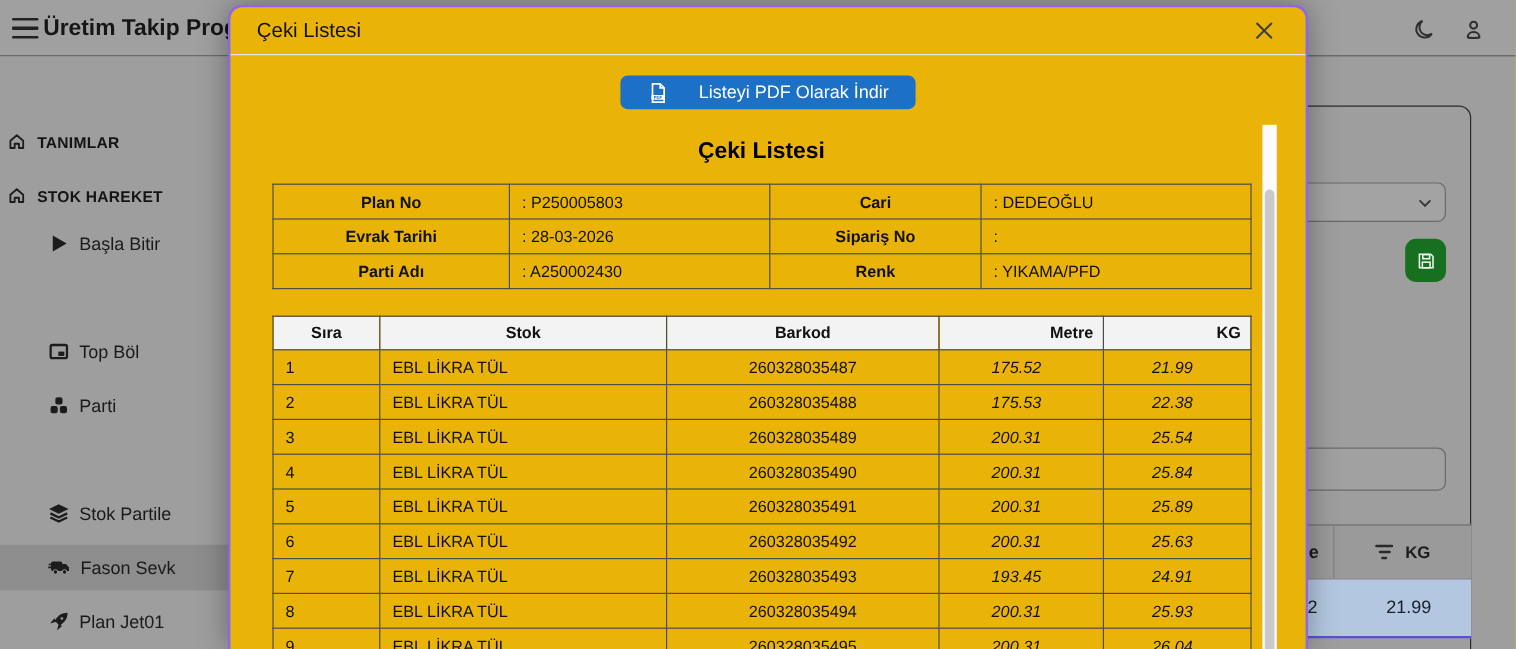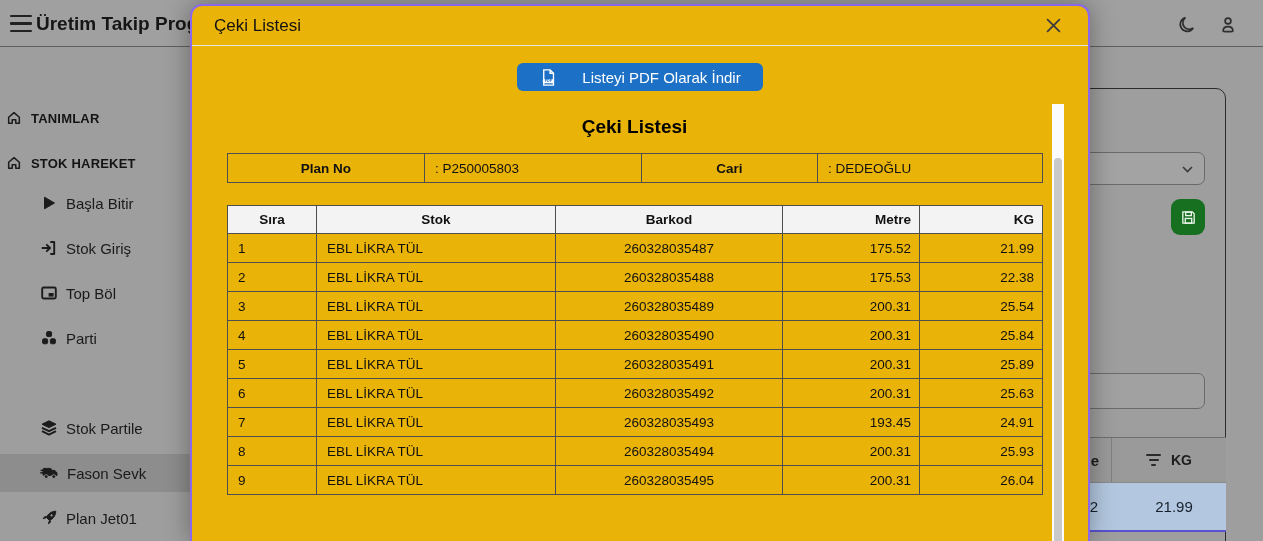--- a/index.html
+++ b/index.html
@@ -62,21 +62,21 @@
   td, th { border:1px solid #4e4e4e; height:29px; overflow:hidden; white-space:nowrap; }
   .info-table { margin-top:15px; }
   .info-table th { font-weight:700; text-align:center; }
   .info-table td { text-align:left; padding-left:10px; }
 
   .list-table { margin-top:22px; }
   .list-table thead th { height:28px; background:#f3f3f3; font-weight:700; }
   .th-c { text-align:center; } .th-r { text-align:right; padding-right:8px; }
   .td-l { text-align:left; padding-left:10px; }
   .td-c { text-align:center; }
-  .td-r { text-align:right; padding-right:8px; }
+  .td-r { text-align:center; padding-right:8px;font-style:italic; }
 
   .scroll-track { position:absolute; left:860px; top:41px; width:12px; height:456px; background:#fbfbfb; }
   .scroll-thumb { position:absolute; left:862px; top:95px; width:8px; height:402px; background:#c9c9c9; border-radius:5px; cursor:pointer; }
 </style>
 </head>
 <body>
 
 <div class="app-header">
   <div class="hamburger">
       <span></span>
@@ -116,28 +116,20 @@
         <path d="M3 8.2 9 3l6 5.2V15h-4v-4H7v4H3z"></path>
       </svg>
     <span>STOK HAREKET</span>
   </div>
 
   <div class="side-item" style="top:137px">
     <svg width="18" height="18" viewBox="0 0 18 18">
         <path class="si" d="M4.5 3.2 14.5 9 4.5 14.8z"></path>
       </svg>
     <span>Başla Bitir</span>
-  </div>
-  <div class="side-item" style="top:182px">
-    <svg width="18" height="18" viewBox="0 0 18 18" fill="none" stroke="#1c1c1c" stroke-width="1.9" stroke-linecap="round" stroke-linejoin="round">
-        <path d="M11 3h3.2v12H11"></path>
-        <line x1="2.5" y1="9" x2="9.5" y2="9"></line>
-        <path d="M6.8 5.8 10 9l-3.2 3.2"></path>
-      </svg>
-    <span>Stok Giriş</span>
   </div>
   <div class="side-item" style="top:227px">
     <svg width="18" height="18" viewBox="0 0 18 18" fill="none" stroke="#1c1c1c" stroke-width="1.9">
         <rect x="2.2" y="3.5" width="13.6" height="11" rx="1.5"></rect>
         <rect x="8.6" y="9" width="5" height="3.6" fill="#1c1c1c" stroke="none"></rect>
       </svg>
     <span>Top Böl</span>
   </div>
   <div class="side-item" style="top:272px">
     <svg width="18" height="18" viewBox="0 0 18 18">
@@ -241,20 +233,32 @@
             <col style="width:217px">
             <col style="width:176px">
             <col style="width:225px">
           </colgroup>
         <tbody id="info-body">
             <tr>
               <th>Plan No</th>
               <td>: P250005803</td>
               <th>Cari</th>
               <td>: DEDEOĞLU</td>
+            </tr>
+            <tr>
+              <th>Evrak Tarihi</th>
+              <td>: 28-03-2026</td>
+              <th>Sipariş No</th>
+              <td>:</td>
+            </tr>
+            <tr>
+              <th>Parti Adı</th>
+              <td>: A250002430</td>
+              <th>Renk</th>
+              <td>: YIKAMA/PFD</td>
             </tr>
           </tbody>
       </table>
 
       <table class="list-table">
         <colgroup>
             <col style="width:89px">
             <col style="width:239px">
             <col style="width:227px">
             <col style="width:137px">

